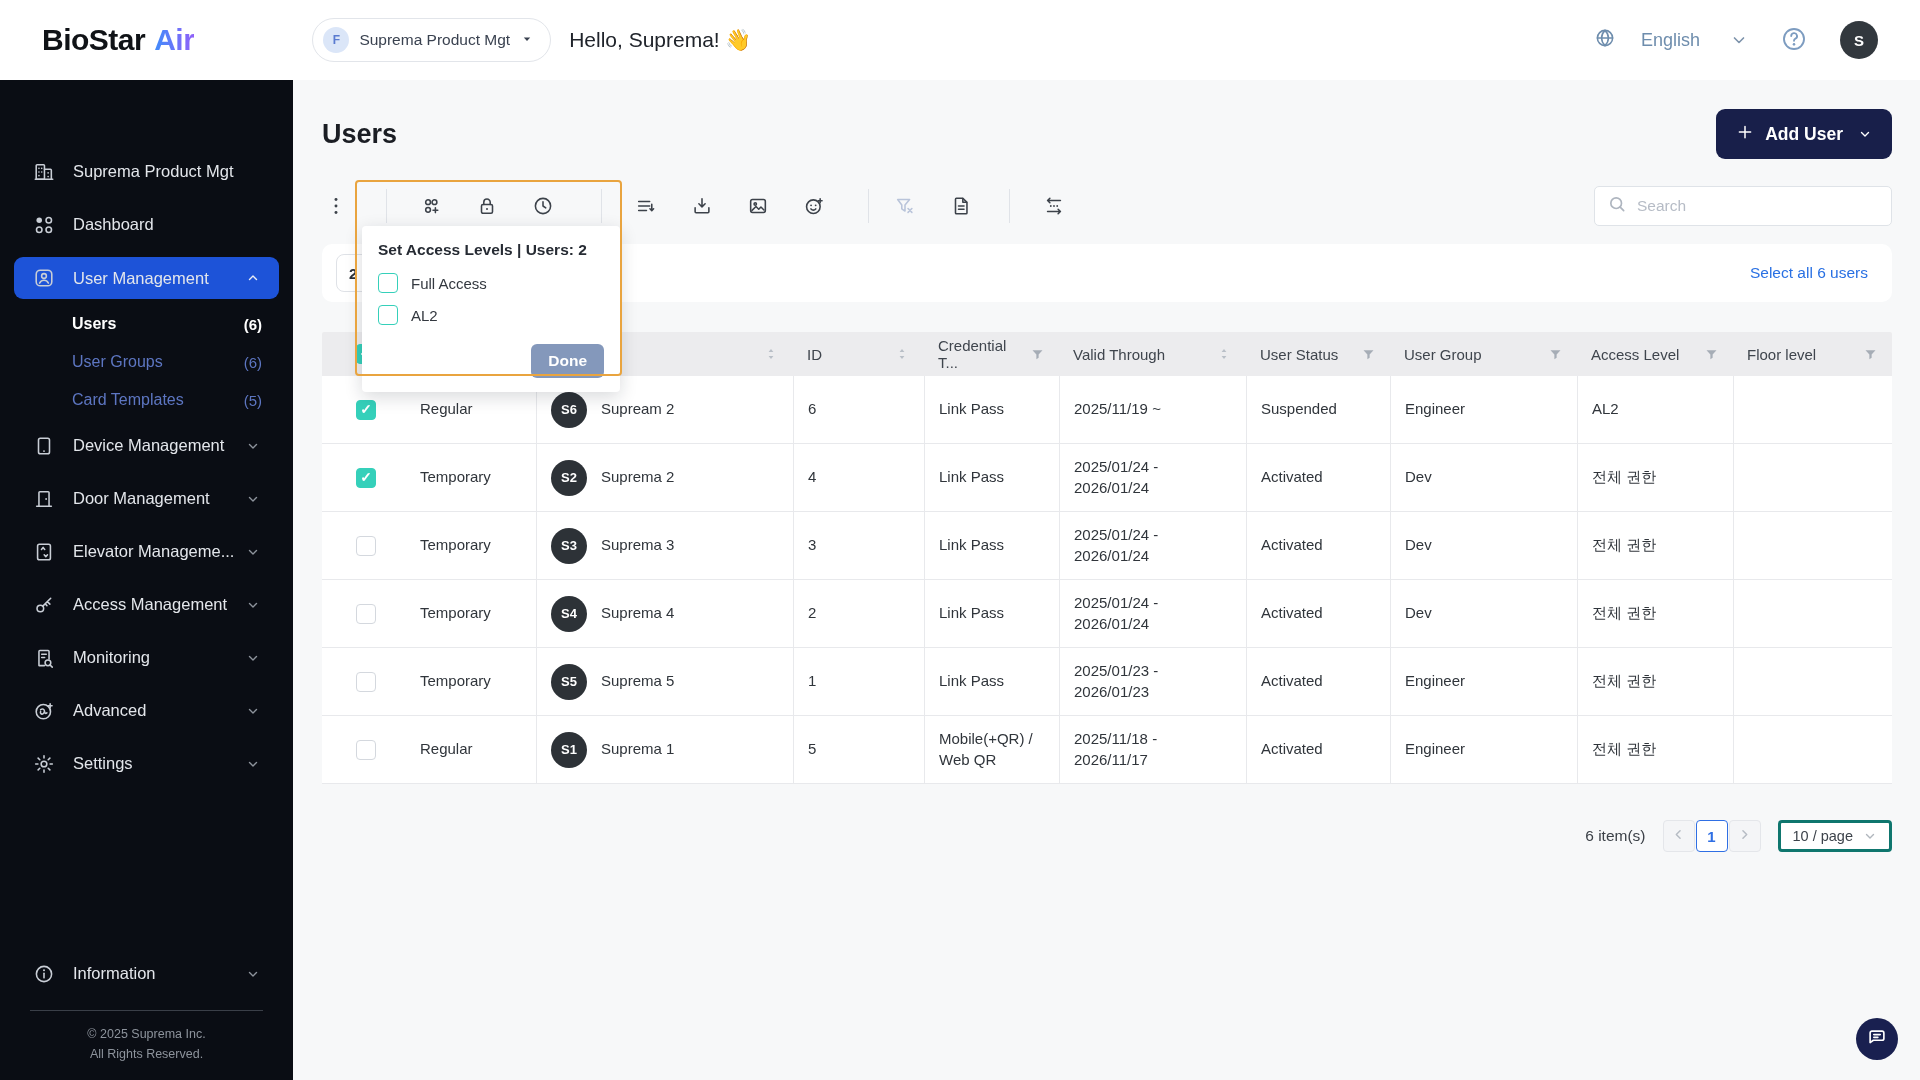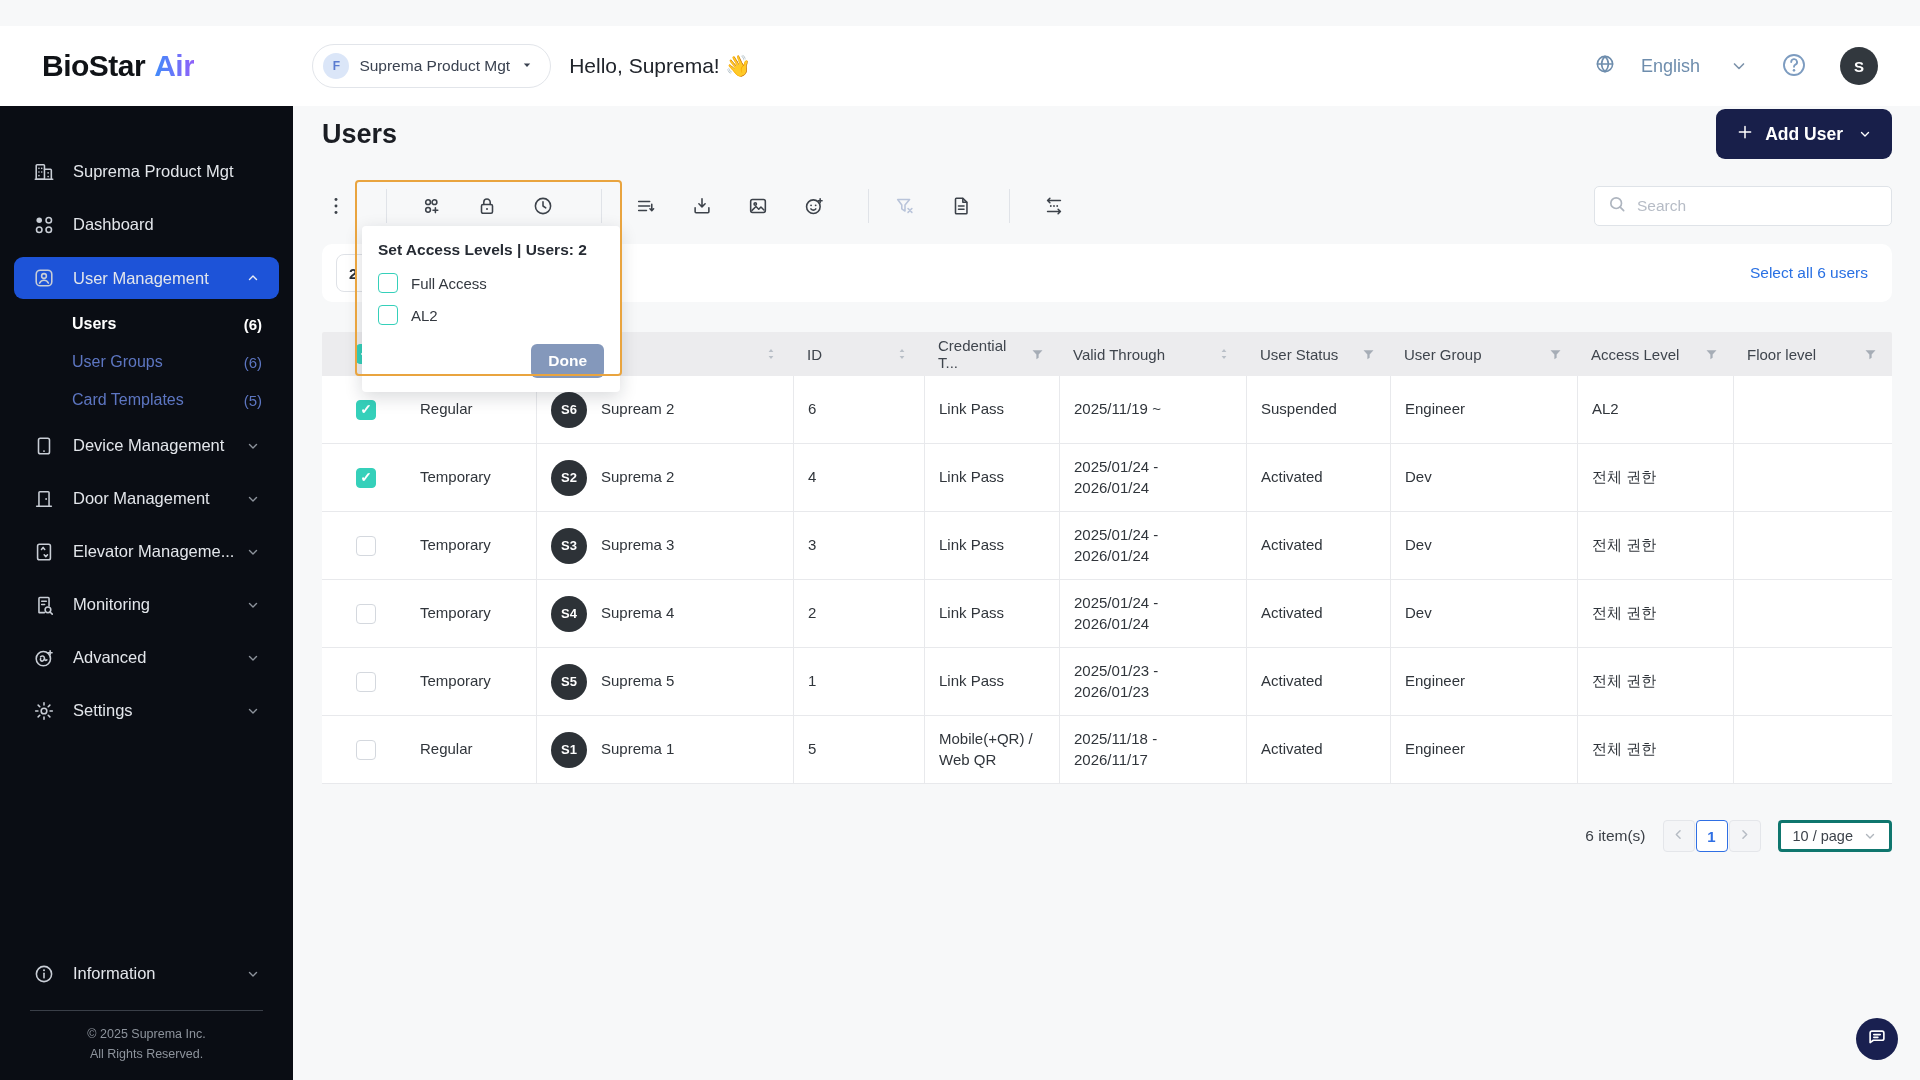--- a/index.html
+++ b/index.html
@@ -1,20 +1,20 @@
 <!DOCTYPE html>
 <html><head>
 <meta charset="utf-8">
 <style>
   * { margin:0; padding:0; box-sizing:border-box; }
   body { font-family:"Liberation Sans", sans-serif; background:#e8e9eb; }
   .app { width:1920px; height:1080px; position:relative; overflow:hidden; background:#f7f8f9; }
 
   
-  .top-header { position:absolute; top:0; left:0; width:1920px; height:80px; background:#ffffff; display:flex; align-items:center; z-index:20;margin-top:26px; }
+  .top-header { position:absolute; top:0; left:0; width:1920px; height:80px; background:#ffffff; display:flex; align-items:center; z-index:20; }
   .brand { margin-left:42px; font-size:30px; font-weight:800; letter-spacing:-0.5px; color:#101317; white-space:nowrap; }
   .brand .accent { margin-left:9px; font-weight:700; color:#7a6cf6; }
   @supports (-webkit-background-clip:text) {
     .brand .accent { background:linear-gradient(90deg,#3f8cfa,#9061f9); -webkit-background-clip:text; background-clip:text; color:transparent; }
   }
   .org-pill { margin-left:118px; height:44px; display:flex; align-items:center; gap:10px; padding:0 16px 0 10px; background:#fff; border:1px solid #e2e5ea; border-radius:24px; cursor:pointer; }
   .org-badge { width:26px; height:26px; border-radius:50%; background:#dbe6f8; color:#5a7bd0; font-size:12px; font-weight:700; display:flex; align-items:center; justify-content:center; }
   .org-name { font-size:15.5px; color:#3a4250; }
   .greeting { margin-left:18px; font-size:21px; color:#20242b; }
   .header-right { margin-left:auto; margin-right:42px; display:flex; align-items:center; }
@@ -240,20 +240,34 @@
           <span class="nlabel">Elevator Manageme...</span>
           <span class="nchev">
             <svg width="14" height="14" viewBox="0 0 24 24" fill="none" stroke="currentColor" stroke-width="2.4" stroke-linecap="round" stroke-linejoin="round">
               <path d="M6 9.3 12 15.3 18 9.3"></path>
             </svg>
           </span>
         </div>
         <div class="nav-item">
           <span class="nicon">
             <svg width="22" height="22" viewBox="0 0 24 24" fill="none" stroke="currentColor" stroke-width="1.7" stroke-linecap="round" stroke-linejoin="round">
+              <circle cx="8" cy="15.8" r="3.6"></circle>
+              <path d="M10.7 13.2 19.3 4.6M15.6 8.3l2.8 2.8M13.2 10.7l2 2"></path>
+            </svg>
+          </span>
+          <span class="nlabel">Access Management</span>
+          <span class="nchev">
+            <svg width="14" height="14" viewBox="0 0 24 24" fill="none" stroke="currentColor" stroke-width="2.4" stroke-linecap="round" stroke-linejoin="round">
+              <path d="M6 9.3 12 15.3 18 9.3"></path>
+            </svg>
+          </span>
+        </div>
+        <div class="nav-item">
+          <span class="nicon">
+            <svg width="22" height="22" viewBox="0 0 24 24" fill="none" stroke="currentColor" stroke-width="1.7" stroke-linecap="round" stroke-linejoin="round">
               <path d="M17.5 13V4.8a1 1 0 0 0-1-1h-9a1 1 0 0 0-1 1V20.3h6"></path>
               <path d="M9.5 8h5M9.5 11.5h3.2"></path>
               <circle cx="16.3" cy="17.3" r="3.1"></circle>
               <path d="M18.6 19.6 21 22"></path>
             </svg>
           </span>
           <span class="nlabel">Monitoring</span>
           <span class="nchev">
             <svg width="14" height="14" viewBox="0 0 24 24" fill="none" stroke="currentColor" stroke-width="2.4" stroke-linecap="round" stroke-linejoin="round">
               <path d="M6 9.3 12 15.3 18 9.3"></path>

